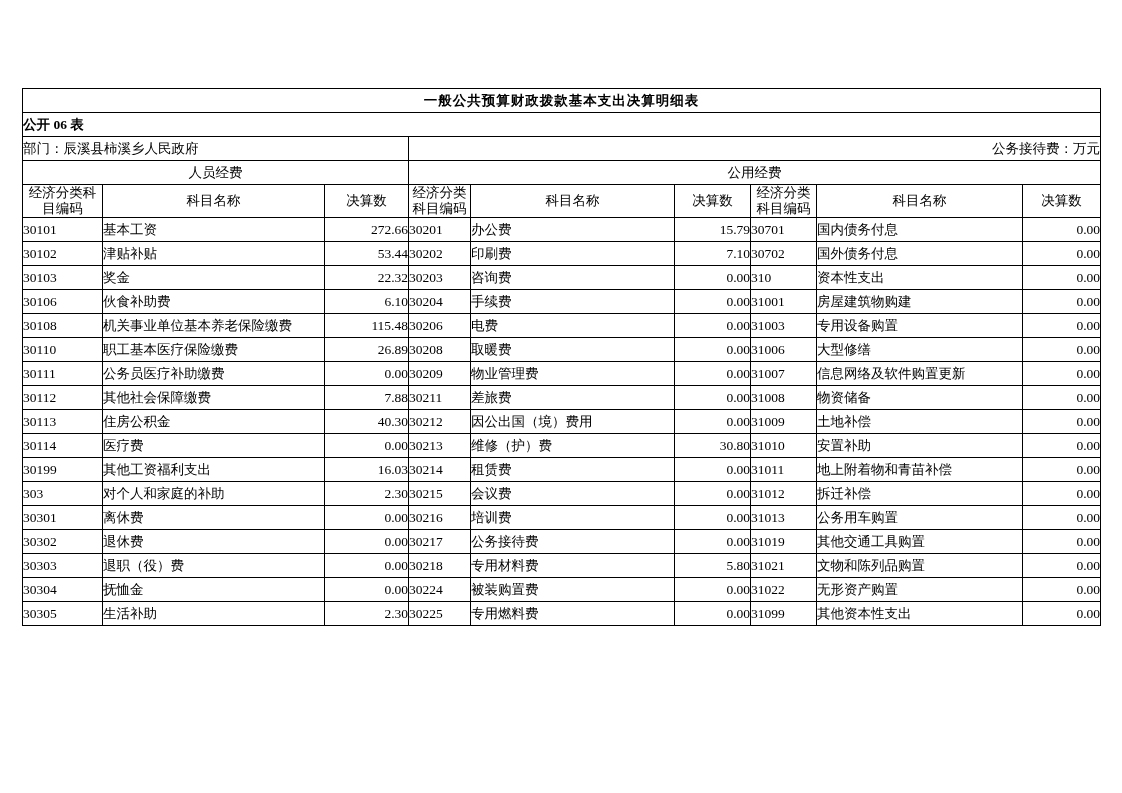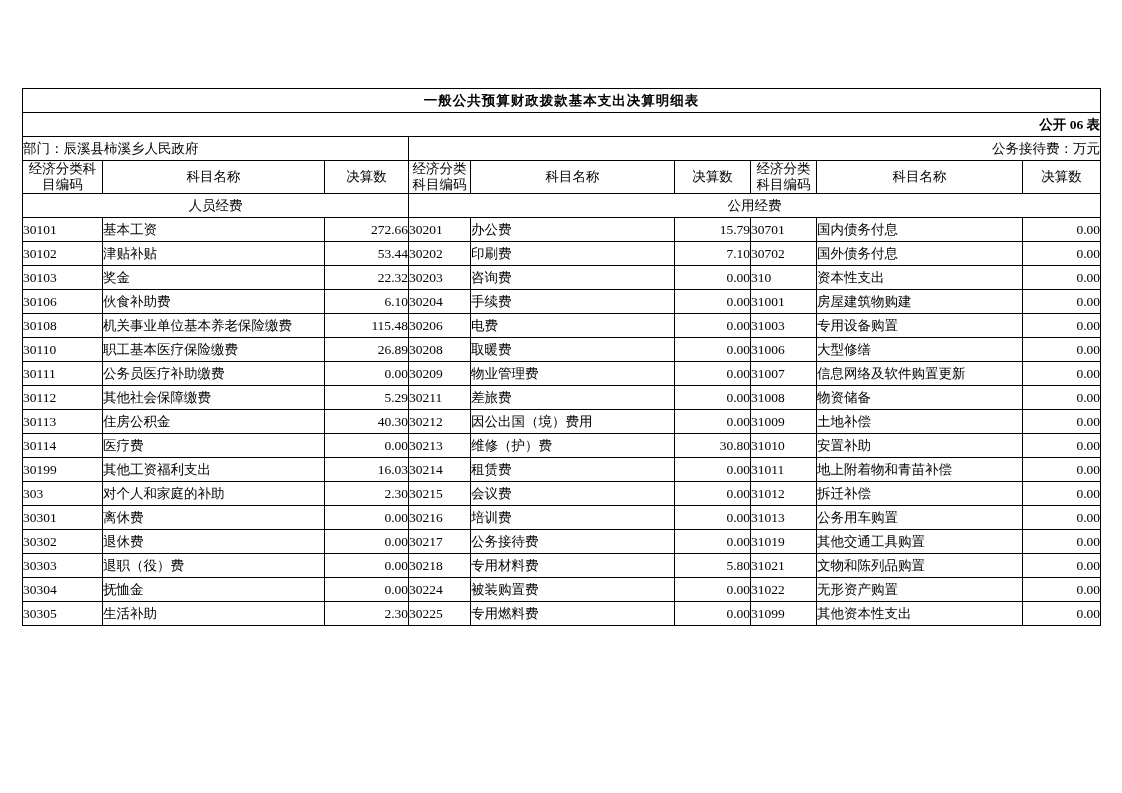--- a/index.html
+++ b/index.html
@@ -35,21 +35,20 @@
     box-sizing: border-box;
   }
   .title-cell {
     text-align: center;
     font-size: 21px;
     font-weight: bold;
     height: 34px;
     letter-spacing: 1px;
   }
   .pub-cell {
-    text-align: right;
     font-weight: bold;
     font-size: 14px;
     padding-right: 6px;
     height: 26px;
     margin-left: 16px;
   }
   .dept-cell {
     text-align: left;
     padding-left: 6px;
     font-size: 14px;
@@ -115,34 +114,34 @@
         <td class="title-cell" colspan="9">一般公共预算财政拨款基本支出决算明细表</td>
       </tr>
       <tr>
         <td class="pub-cell" colspan="9">公开 06 表</td>
       </tr>
       <tr>
         <td class="dept-cell" colspan="3">部门：辰溪县柿溪乡人民政府</td>
         <td class="unit-cell" colspan="6">公务接待费：万元</td>
       </tr>
       <tr>
+        <td class="group-head" colspan="3">人员经费</td>
+        <td class="group-head" colspan="6">公用经费</td>
+      </tr>
+      <tr>
         <td class="col-head narrow">经济分类科目编码</td>
         <td class="col-head">科目名称</td>
         <td class="col-head">决算数</td>
         <td class="col-head narrow">经济分类科目编码</td>
         <td class="col-head">科目名称</td>
         <td class="col-head">决算数</td>
         <td class="col-head narrow">经济分类科目编码</td>
         <td class="col-head">科目名称</td>
         <td class="col-head">决算数</td>
       </tr>
-      <tr>
-        <td class="group-head" colspan="3">人员经费</td>
-        <td class="group-head" colspan="6">公用经费</td>
-      </tr>
     </tbody>
     <tbody id="rows-body">
         <tr>
           <td class="code">30101</td>
           <td class="name">基本工资</td>
           <td class="num">272.66</td>
           <td class="code">30201</td>
           <td class="name">办公费</td>
           <td class="num">15.79</td>
           <td class="code">30701</td>
@@ -211,21 +210,21 @@
           <td class="code">30209</td>
           <td class="name">物业管理费</td>
           <td class="num">0.00</td>
           <td class="code">31007</td>
           <td class="name">信息网络及软件购置更新</td>
           <td class="num">0.00</td>
         </tr>
         <tr>
           <td class="code">30112</td>
           <td class="name">其他社会保障缴费</td>
-          <td class="num">5.29</td>
+          <td class="num">7.88</td>
           <td class="code">30211</td>
           <td class="name">差旅费</td>
           <td class="num">0.00</td>
           <td class="code">31008</td>
           <td class="name">物资储备</td>
           <td class="num">0.00</td>
         </tr>
         <tr>
           <td class="code">30113</td>
           <td class="name">住房公积金</td>

